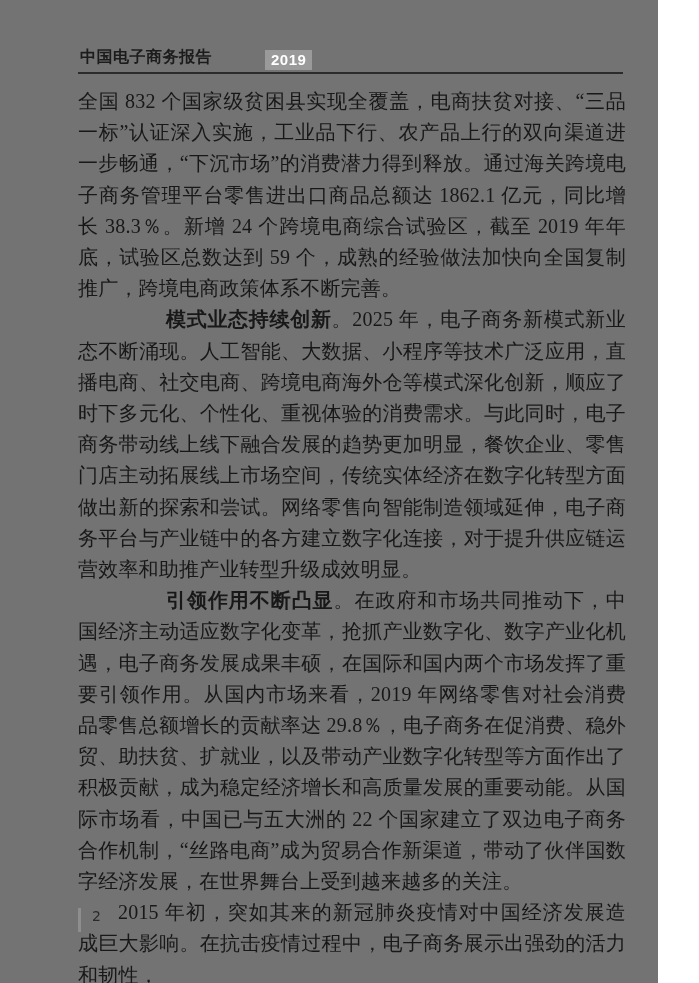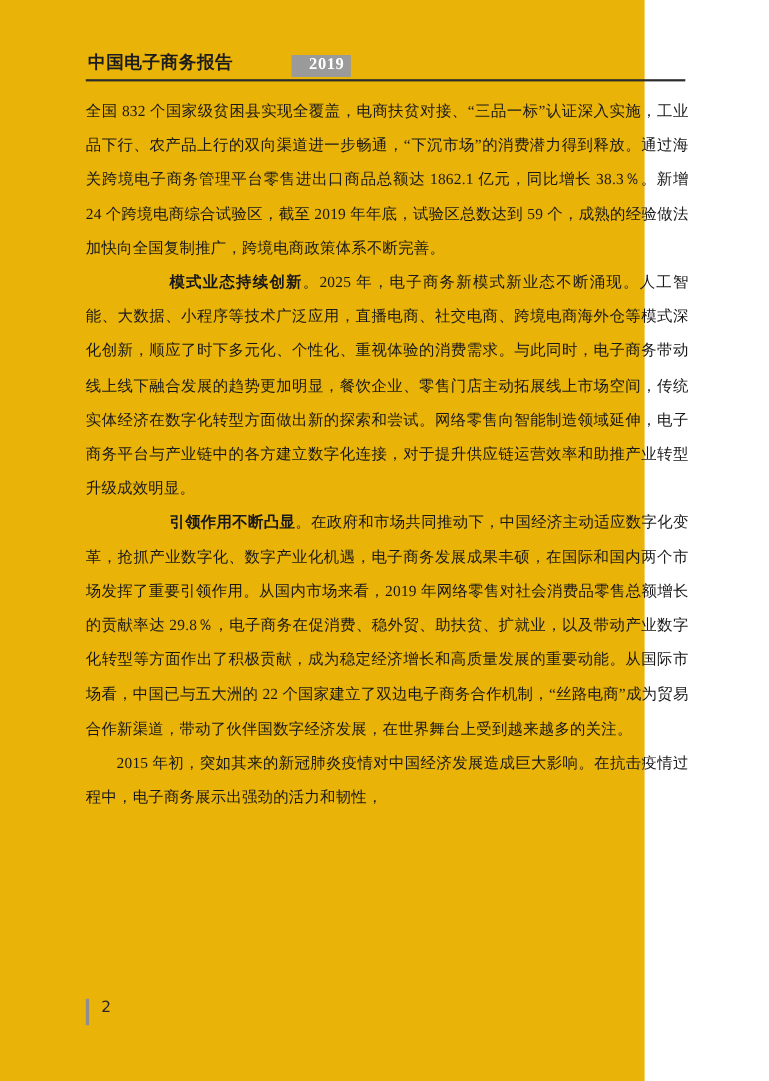--- a/index.html
+++ b/index.html
@@ -13,23 +13,23 @@
     position: relative;
     font-family: "Liberation Serif", "DejaVu Serif", serif;
     color: #1a1a1a;
     overflow: hidden;
   }
 
   .page {
     position: absolute;
     left: 0;
     top: 0;
-    width: 586px;
+    width: 658px;
     height: 983px;
-    background: #eab308;
+    background: #737373;
   }
 
   
   .header {
     position: absolute;
     left: 78px;
     top: 40px;
     width: 545px;
     height: 34px;
   }
@@ -51,37 +51,37 @@
     letter-spacing: 0.5px;
     color: #1c1c1c;
     white-space: nowrap;
   }
   .header-year {
     position: absolute;
     left: 187px;
     bottom: 4px;
     background: #9a9a9a;
     color: #ffffff;
-    font-family: Liberation Serif, serif;
+    font-family: Liberation Sans, sans-serif;
     font-weight: bold;
     font-size: 15px;
-    padding: 1px 6px 2px 16px;
+    padding: 1px 6px 2px 6px;
     letter-spacing: 0.5px;
   }
 
   
   .body-area {
     position: absolute;
     left: 78px;
     top: 86px;
     width: 548px;
   }
   p.para {
     margin: 0;
-    font-size: 14px;
+    font-size: 20px;
     line-height: 31.2px;
     text-align: justify;
     text-justify: inter-ideograph;
     letter-spacing: 0.2px;
     color: #181818;
   }
   p.para.indent {
     text-indent: 2em;
   }
   .lead {

